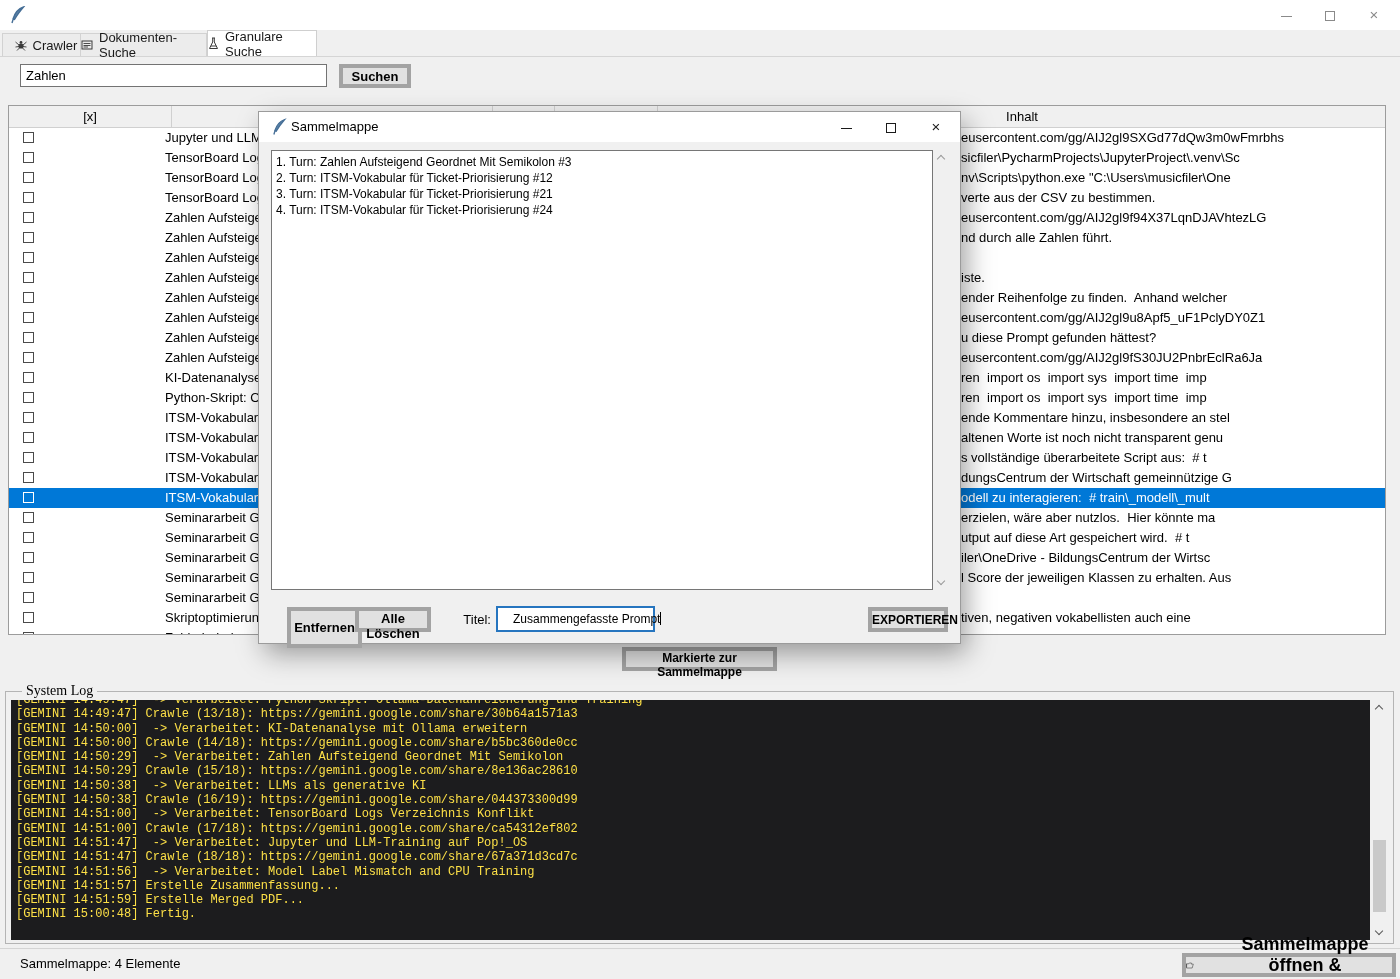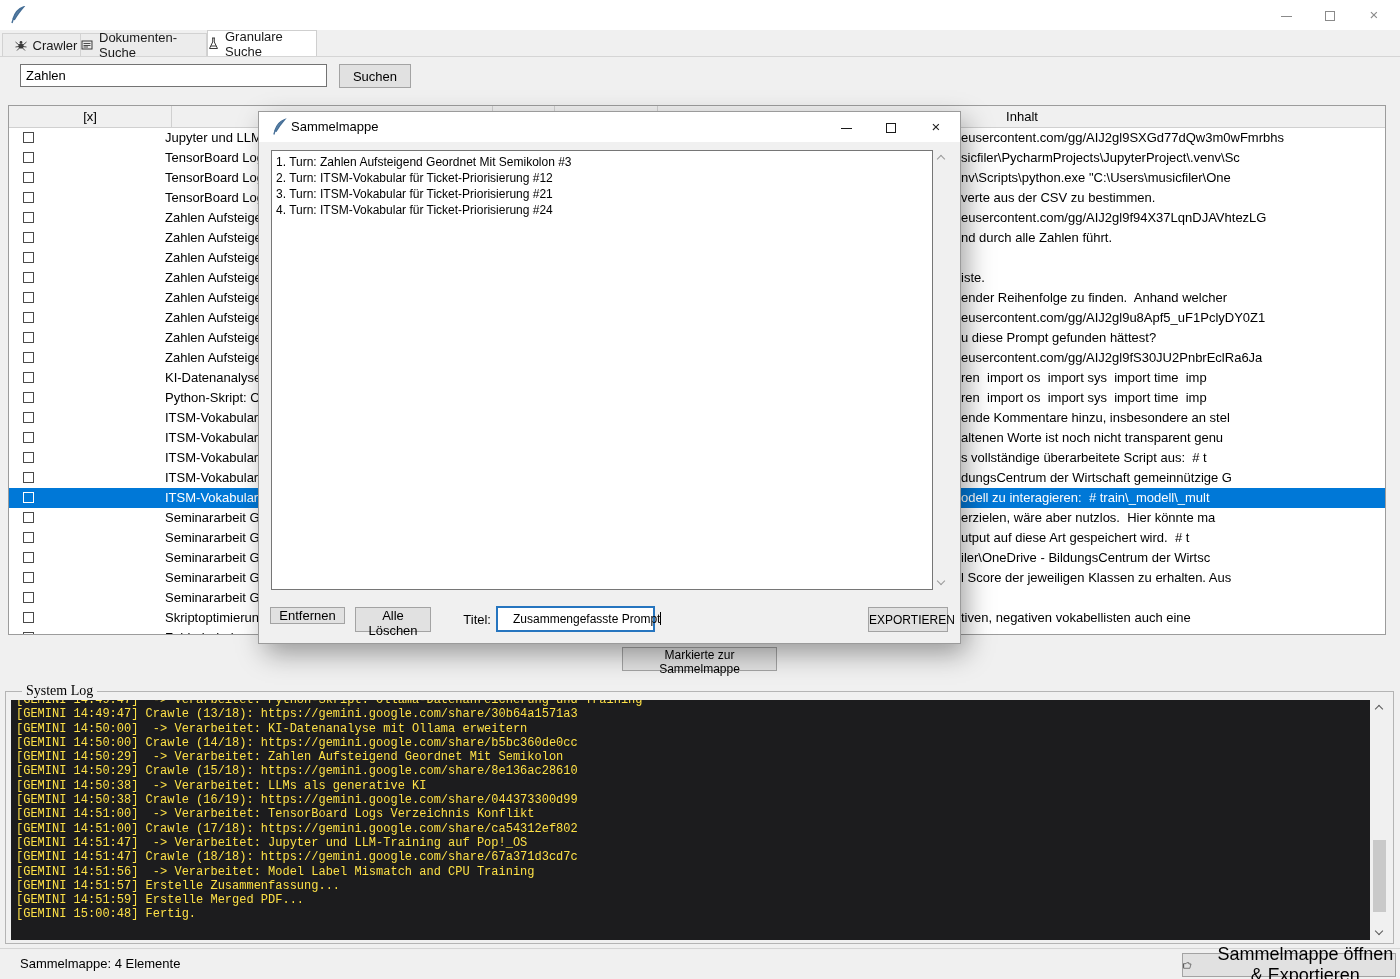--- a/index.html
+++ b/index.html
@@ -19,21 +19,21 @@
   
   .tabbar { position:absolute; left:0; top:30px; width:1400px; height:27px; border-bottom:1px solid #d5d5d5; }
   .tab { position:absolute; bottom:0; height:23px; background:#ececec; border:1px solid #d2d2d2; border-bottom:none;
          font-size:13px; color:#1a1a1a; display:flex; align-items:center; justify-content:center; gap:6px; }
   .tab.active { height:26px; background:#ffffff; border-color:#cfcfcf; }
   .tab svg { flex:0 0 auto; }
 
   
   .search-input { position:absolute; left:20px; top:64px; width:307px; height:23px; background:#fff;
                   border:1px solid #737373; font-size:13px; padding:0 5px; color:#000; }
-  .btn { background:#e1e1e1; border:1px solid #a3a3a3; color:#000; font-size:13px; font-family:"Liberation Sans",sans-serif; }
+  .btn { background:#e1e1e1; border:4px solid #a3a3a3; color:#000; font-size:13px; font-family:"Liberation Sans",sans-serif;font-weight:bold; }
   .search-btn { position:absolute; left:339px; top:64px; width:72px; height:24px; }
 
   
   .table { position:absolute; left:8px; top:105px; width:1378px; height:530px; background:#fff;
            border:1px solid #9c9c9c; overflow:hidden; }
   .thead { position:absolute; left:0; top:0; width:100%; height:22px; background:#f0f0f0; border-bottom:1px solid #d0d0d0; }
   .th { position:absolute; top:0; height:22px; line-height:22px; font-size:13px; color:#000; text-align:center; }
   .th-check { left:0; width:162px; }
   .th-inhalt { left:648px; width:730px; }
   .colsep { position:absolute; top:0; width:1px; height:22px; background:#d0d0d0; }
@@ -55,21 +55,21 @@
   .dlg-btn.min { left:565px; } .dlg-btn.max { left:610px; } .dlg-btn.close { left:655px; }
   .dlg-max { display:inline-block; width:10px; height:10px; border:1px solid #1a1a1a; vertical-align:middle; }
   .dlg-min { display:inline-block; width:11px; height:1px; background:#1a1a1a; vertical-align:middle; }
   .listbox { position:absolute; left:12px; top:38px; width:662px; height:440px; background:#fff;
              border:1px solid #767676; overflow:hidden; padding:3px 0 0 4px; }
   .listbox .item { font-size:12px; line-height:16px; color:#000; white-space:pre; }
   .dlg-scroll { position:absolute; left:676px; top:38px; width:13px; height:440px; background:#f0f0f0; }
   .chev { position:absolute; left:3px; width:6px; height:6px; border-top:1.5px solid #9a9a9a; border-right:1.5px solid #9a9a9a; }
   .chev.up { top:6px; transform:rotate(-45deg); }
   .chev.down { bottom:6px; transform:rotate(135deg); }
-  .dlg-remove { position:absolute; left:11px; top:495px; width:75px; height:17px; }
+  .dlg-remove { position:absolute; left:28px; top:495px; width:75px; height:41px; }
   .dlg-clear  { position:absolute; left:96px; top:495px; width:76px; height:25px; }
   .dlg-titel-label { position:absolute; left:196px; top:495px; width:36px; height:25px; line-height:25px; text-align:right; font-size:13px; }
   .dlg-titel-input { position:absolute; left:238px; top:495px; width:157px; height:24px; background:#fff;
                      border:1px solid #2675bf; box-shadow:0 0 0 1px #2675bf; font-size:12px; line-height:22px; padding:0 15px; white-space:pre; }
   .caret { display:inline-block; width:1px; height:13px; background:#000; vertical-align:-2px; }
   .dlg-export { position:absolute; left:609px; top:495px; width:80px; height:25px; font-size:12px; }
 
   
   .mark-btn { position:absolute; left:622px; top:647px; width:155px; height:24px; font-size:12px; }
 

